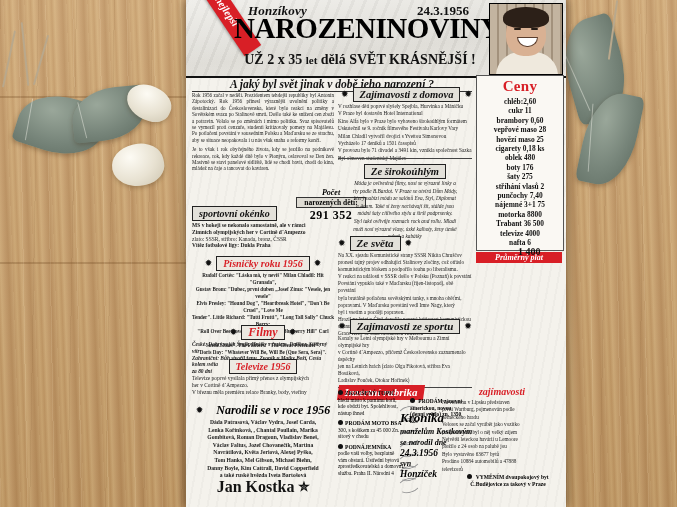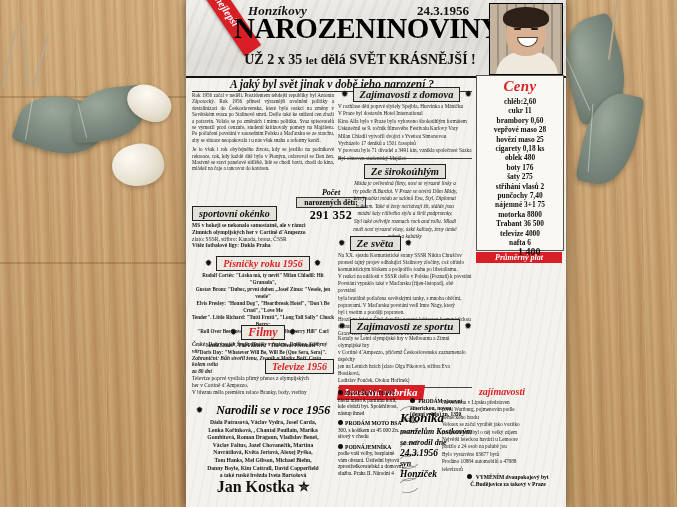--- a/index.html
+++ b/index.html
@@ -117,21 +117,21 @@
   #pocet .lbl{font-size:8px;font-weight:bold;font-style:italic;}
   #pocet .lbl2{font-size:7.5px;font-weight:bold;background:#dedbd3;border:1px solid #333;display:block;}
   #pocet .num{font-size:12px;font-weight:bold;letter-spacing:.5px;}
   #zedomova{position:absolute;left:152px;top:84px;width:134px;}
   #zespol{position:absolute;left:152px;top:158px;width:134px;border-top:1px solid #444;padding-top:2px;}
   #zesveta{position:absolute;left:152px;top:233px;width:134px;}
   #zesportu{position:absolute;left:152px;top:316px;width:134px;}
   
   #ceny{position:absolute;left:290px;top:75px;width:86px;background:#faf8f3;
         border:1px solid #555;text-align:center;}
-  #ceny h3{margin:2px 0 2px;font-size:15px;color:#d81f26;font-style:italic;font-weight:bold;
+  #ceny h3{margin:2px 0 2px;font-size:15px;color:#d81f26;font-weight:bold;
         letter-spacing:.3px;}
   #ceny ul{list-style:none;margin:0;padding:0 0 2px;}
   #ceny li{font-size:7.4px;font-weight:bold;color:#111;line-height:9.4px;}
   #plat{position:absolute;left:290px;top:252px;width:86px;background:#d81f26;color:#fff;
         text-align:center;font-size:8px;font-weight:bold;font-style:italic;line-height:11px;}
   #platnum{position:absolute;left:332px;top:246px;font-size:10px;font-weight:bold;color:#111;}
   
   #inz{position:absolute;left:152px;top:390px;width:66px;}
   #inzhd{position:absolute;left:152px;top:385px;width:86px;background:#d81f26;transform:skewX(-8deg);}
   #inzhd span{display:block;color:#fff;font-size:11px;font-weight:bold;font-style:italic;
@@ -255,21 +255,21 @@
       <span class="star">✹</span>
     </div>
     <div class="body-t i" style="font-size:5.4px;line-height:6.8px;font-weight:bold;text-align:left;">
       <span class="ln">České: Dobrý voják Švejk, Hrátky s čertem, Dalibor, Stříbrný vítr</span>
       <span class="ln">Zahraniční: Bůh stvořil ženu, Zvoník u Matky Boží, Cesta kolem světa</span>
       <span class="ln">za 80 dní</span>
     </div>
   </div>
 
   <div id="tv">
-    <div style="text-align:right;margin-bottom:1px;">
+    <div style="text-align:center;margin-bottom:1px;">
       <span class="hdr red">Televize 1956</span>
     </div>
     <div class="body-t" style="font-size:5.4px;line-height:6.8px;text-align:left;">
       <span class="ln">Televize poprvé vysílala přímý přenos z olympijských</span>
       <span class="ln">her v Cortině d´Ampezzo.</span>
       <span class="ln">V březnu měla premiéru relace Branky, body, vteřiny</span>
     </div>
   </div>
 
   <div id="narodili">

